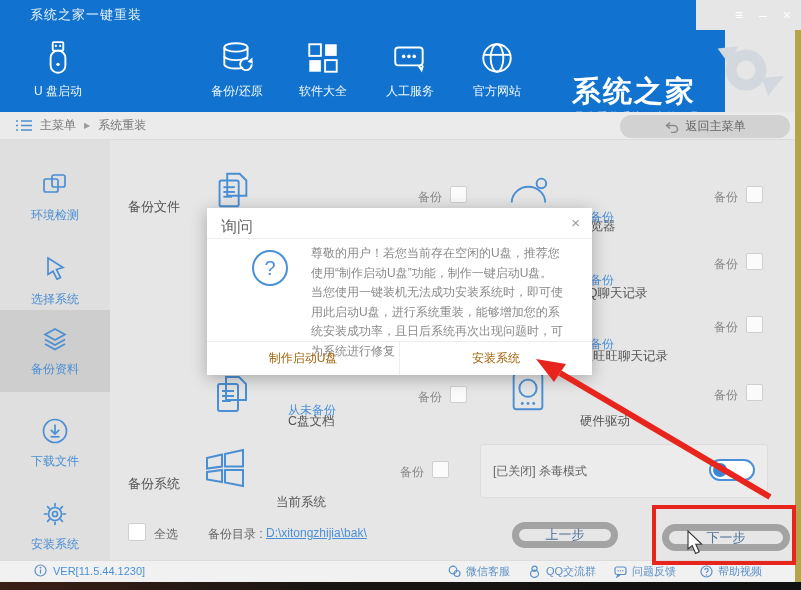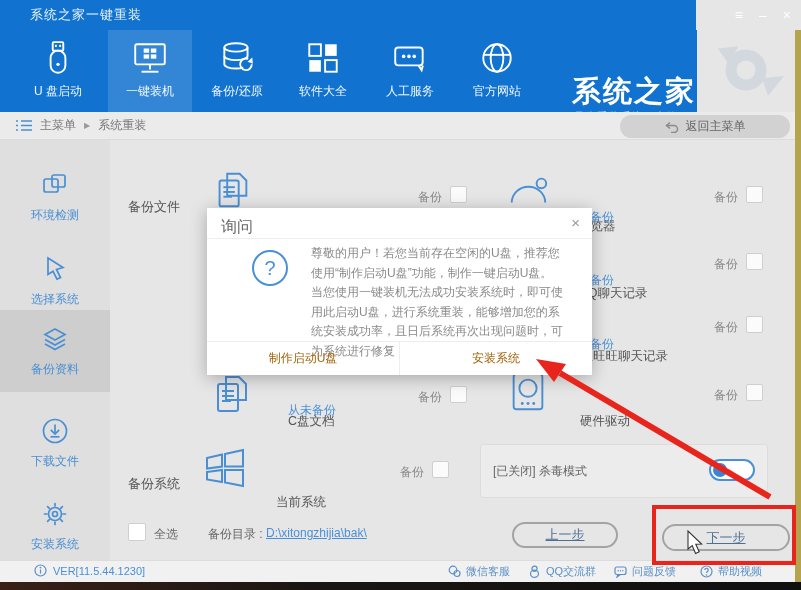--- a/index.html
+++ b/index.html
@@ -5,21 +5,21 @@
   html,body{margin:0;padding:0;background:#555;}
   .window{position:relative;width:801px;height:590px;background:#e6e6e6;overflow:hidden;
     font-family:"Liberation Sans","DejaVu Sans",sans-serif;-webkit-font-smoothing:antialiased;}
   .abs{position:absolute;}
   
   .titlebar{position:absolute;left:0;top:0;width:696px;height:30px;background:#1173cf;display:flex;align-items:center;}
   .title{color:#eaf3fc;font-size:13px;margin-left:30px;letter-spacing:1px;}
   .winctrls{position:absolute;right:10px;top:0;height:30px;display:flex;align-items:center;gap:16px;color:#fff;}
   .winctrls span{font-size:14px;line-height:30px;cursor:default;}
   
-  .toolbar{position:absolute;left:0;top:30px;width:697px;height:82px;background:#1173cf;}
+  .toolbar{position:absolute;left:0;top:30px;width:697px;height:82px;background:#1173cf;padding-left:28px;}
   .tb-item{position:absolute;top:0;width:84px;height:82px;display:flex;flex-direction:column;align-items:center;justify-content:flex-start;padding-top:9px;box-sizing:border-box;}
   .tb-item.active{background:rgba(255,255,255,0.14);}
   .tb-ico{width:38px;height:38px;}
   .tb-ico *{stroke:#fff;stroke-width:1.8;fill:none;}
   .tb-ico .fil{fill:#fff;stroke:none;}
   .tb-label{color:#f2f8fd;font-size:12px;margin-top:6px;white-space:nowrap;}
   .logo-text{position:absolute;left:572px;top:42px;color:#ffffff;font-size:29px;font-weight:bold;letter-spacing:2px;}
   .logo-tag{position:absolute;left:574px;top:80px;color:#dce9f6;font-size:10.5px;letter-spacing:1px;}
   
   .crumbbar{position:absolute;left:0;top:112px;width:801px;height:28px;background:#ebebeb;border-bottom:1px solid #dcdcdc;box-sizing:border-box;display:flex;align-items:center;}
@@ -50,21 +50,21 @@
   .dialog{position:absolute;left:207px;top:208px;width:385px;height:167px;background:#fff;box-shadow:0 3px 16px rgba(0,0,0,0.28);z-index:10;}
   .dlg-title{position:absolute;left:14px;top:9px;font-size:16px;color:#666;}
   .dlg-close{position:absolute;right:12px;top:6px;font-size:15px;color:#999;cursor:default;}
   .dlg-sep{position:absolute;left:0;top:30px;width:100%;border-top:1px solid #ededed;}
   .qmark{position:absolute;left:45px;top:42px;width:36px;height:36px;border:2px solid #4a90d9;border-radius:50%;color:#4a90d9;font-size:20px;display:flex;align-items:center;justify-content:center;box-sizing:border-box;}
   .dlg-body{position:absolute;left:104px;top:36px;width:258px;font-size:12px;line-height:19.5px;color:#8a8a8a;}
   .dlg-btnrow{position:absolute;left:0;bottom:0;width:100%;height:33px;border-top:1px solid #ededed;display:flex;}
   .dlg-btn{flex:1;display:flex;align-items:center;justify-content:center;font-size:12px;color:#a16207;cursor:default;}
   .dlg-btn + .dlg-btn{border-left:1px solid #ededed;}
   
-  .pill{position:absolute;border:2px solid #a3a3a3;border-radius:14px;color:#4e6f94;font-size:13px;display:flex;align-items:center;justify-content:center;box-sizing:border-box;cursor:default;text-decoration:underline;}
+  .pill{position:absolute;border:7px solid #a3a3a3;border-radius:14px;color:#4e6f94;font-size:13px;display:flex;align-items:center;justify-content:center;box-sizing:border-box;cursor:default;}
   .ftr-label{position:absolute;font-size:12px;color:#666;}
   .dirlink{position:absolute;font-size:12px;color:#4a90d9;text-decoration:underline;}
   
   .statusbar{position:absolute;left:0;top:560px;width:801px;height:22px;background:#f1f1f1;border-top:1px solid #dcdcdc;box-sizing:border-box;}
   .st-ver{position:absolute;left:34px;top:3px;display:flex;align-items:center;gap:6px;color:#4a90d9;font-size:11px;}
   .st-link{position:absolute;top:3px;display:flex;align-items:center;gap:5px;color:#5b8fc7;font-size:11px;cursor:default;}
   .st-ico{width:13px;height:13px;}
   .st-ico *{stroke:#5b8fc7;stroke-width:1.2;fill:none;}
   .st-ico .fil{fill:#5b8fc7;stroke:none;}
   
@@ -89,32 +89,20 @@
   <div class="toolbar">
     <div class="tb-item" style="left:16px">
       <svg class="tb-ico" viewBox="0 0 36 36">
         <rect x="13" y="3" width="10" height="8" rx="1"></rect>
         <line x1="16" y1="5.5" x2="16" y2="7.5"></line>
           <line x1="20" y1="5.5" x2="20" y2="7.5"></line>
         <rect x="11" y="11" width="14" height="21" rx="7"></rect>
         <circle class="fil" cx="18" cy="24" r="1.6"></circle>
       </svg>
       <div class="tb-label">U 盘启动</div>
-    </div>
-    <div class="tb-item active" style="left:108px">
-      <svg class="tb-ico" viewBox="0 0 36 36">
-        <rect x="4" y="5" width="28" height="19" rx="1.5"></rect>
-        <rect class="fil" x="12" y="9" width="5.2" height="4"></rect>
-          <rect class="fil" x="18.8" y="9" width="5.2" height="4"></rect>
-        <rect class="fil" x="12" y="14.6" width="5.2" height="4"></rect>
-          <rect class="fil" x="18.8" y="14.6" width="5.2" height="4"></rect>
-        <line x1="18" y1="24" x2="18" y2="29"></line>
-          <line x1="10" y1="31" x2="26" y2="31"></line>
-      </svg>
-      <div class="tb-label">一键装机</div>
     </div>
     <div class="tb-item" style="left:195px">
       <svg class="tb-ico" viewBox="0 0 36 36">
         <ellipse cx="17" cy="8" rx="11" ry="4"></ellipse>
         <path d="M6,8 v8 c0,2.2 4.9,4 11,4 s11,-1.8 11,-4 v-8"></path>
         <path d="M6,16 v8 c0,2.2 4.9,4 11,4 2.6,0 5,-0.3 6.9,-0.9"></path>
         <path d="M32,24 a5.5,5.5 0 1 1 -3.4,-5.1"></path>
         <polygon class="fil" points="32.5,17.5 33,23.5 28,21.5"></polygon>
       </svg>
       <div class="tb-label">备份/还原</div>

